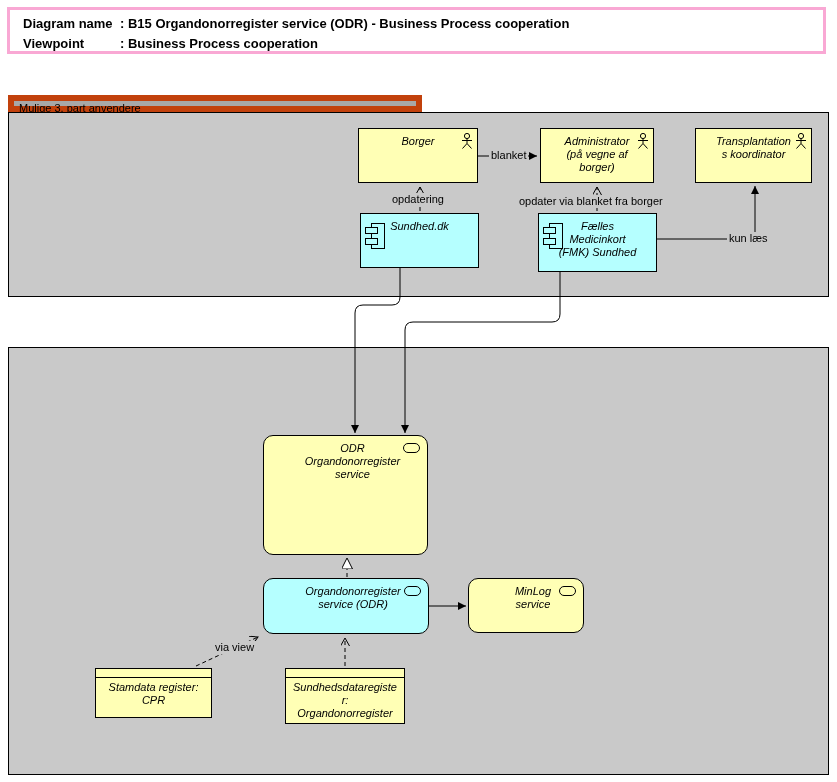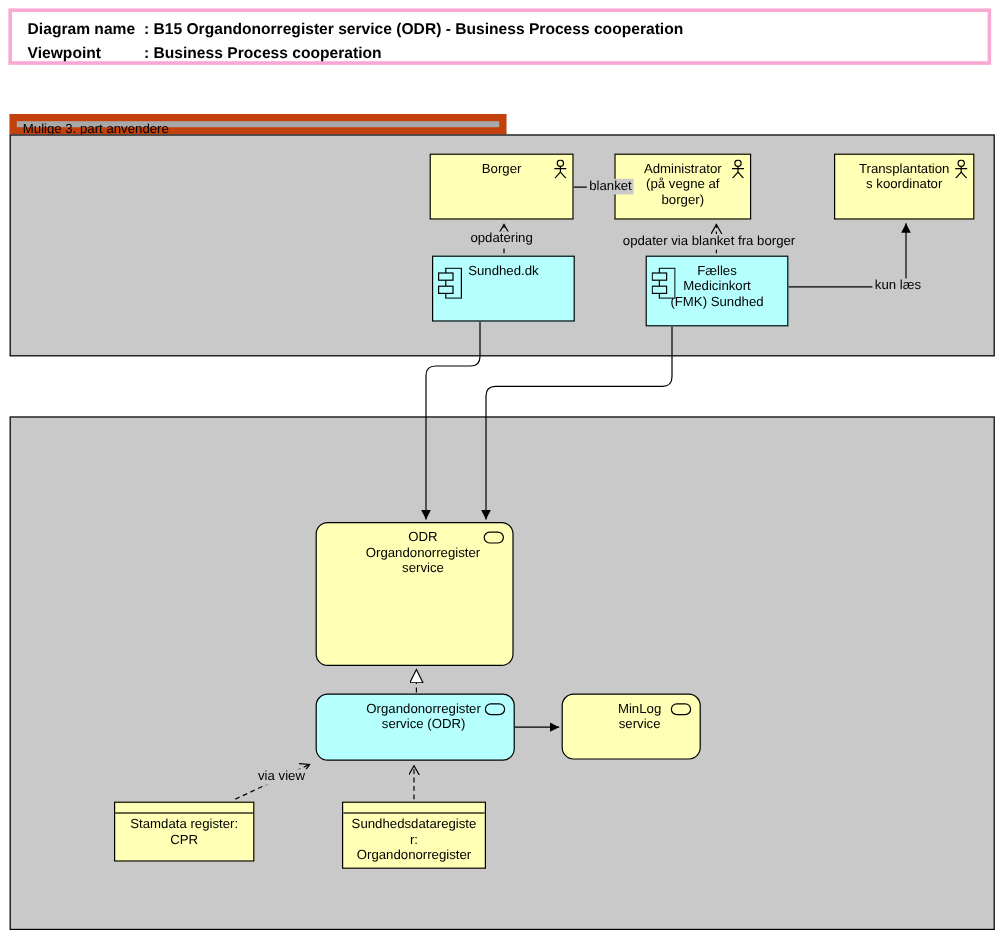--- a/index.html
+++ b/index.html
@@ -3,21 +3,21 @@
 <meta charset="utf-8">
 <style>
   html,body{margin:0;padding:0;background:#fff;}
   #page{position:relative;width:837px;height:782px;background:#fff;font-family:"Liberation Sans",sans-serif;color:#000;overflow:hidden;}
   .abs{position:absolute;}
   #title-box{left:7px;top:7px;width:819px;height:47px;border:3px solid #f9a8d4;background:#fff;z-index:2;padding:4px 0 0 13px;box-sizing:border-box;}
   .title-row{font-size:13px;font-weight:bold;line-height:20px;white-space:nowrap;}
   .title-label{display:inline-block;width:97px;}
   .group-tab{box-sizing:border-box;border:6px solid #c2410c;background:var(--group-tab,#a8a8a8);font-size:11px;line-height:15px;padding-left:5px;z-index:0;}
   .group-body{box-sizing:border-box;border:1px solid #000;background:var(--group-body,#c9c9c9);z-index:0;}
-  .node{box-sizing:border-box;border:1px solid var(--border,#000);z-index:2;text-align:center;padding-top:6px;}
+  .node{box-sizing:border-box;border:1px solid var(--border,#000);z-index:2;text-align:center;padding-top:6px;font-style:italic;}
   .node-label{font-size:11px;line-height:13px;text-align:center;white-space:pre-line;}
   .yellow{background:var(--actor-fill,#ffffb5);}
   .cyan{background:var(--component-fill,#b5ffff);}
   .rounded{border-radius:10px;padding-left:14px;}
   .actor-icon{position:absolute;right:4px;top:4px;width:12px;height:16px;}
   .actor-icon svg *{stroke:#000;stroke-width:1;fill:none;}
   .oval-icon{position:absolute;right:7px;top:7px;width:15px;height:8px;border:1px solid #000;border-radius:5px;}
   .component-icon{position:absolute;left:4px;top:9px;width:20px;height:26px;}
   .component-icon rect{fill:var(--component-fill,#b5ffff);stroke:#000;stroke-width:1;}
   .data-band{position:absolute;left:0;top:0;right:0;height:8px;border-bottom:1px solid #000;}
@@ -76,21 +76,21 @@
           <circle cx="6" cy="3" r="2.6"></circle>
           <line x1="6" y1="5.6" x2="6" y2="10.5"></line>
           <line x1="1" y1="7.5" x2="11" y2="7.5"></line>
           <line x1="6" y1="10.5" x2="1.5" y2="15.5"></line>
           <line x1="6" y1="10.5" x2="10.5" y2="15.5"></line>
         </svg>
     </span>
     <div class="node-label">Borger</div>
   </div>
 
-  <div class="abs node yellow" style="left:512px;top:128px;width:114px;height:55px">
+  <div class="abs node yellow" style="left:540px;top:128px;width:114px;height:55px">
     <span class="actor-icon">
       <svg width="12" height="16" viewBox="0 0 12 16">
           <circle cx="6" cy="3" r="2.6"></circle>
           <line x1="6" y1="5.6" x2="6" y2="10.5"></line>
           <line x1="1" y1="7.5" x2="11" y2="7.5"></line>
           <line x1="6" y1="10.5" x2="1.5" y2="15.5"></line>
           <line x1="6" y1="10.5" x2="10.5" y2="15.5"></line>
         </svg>
     </span>
     <div class="node-label">Administrator

